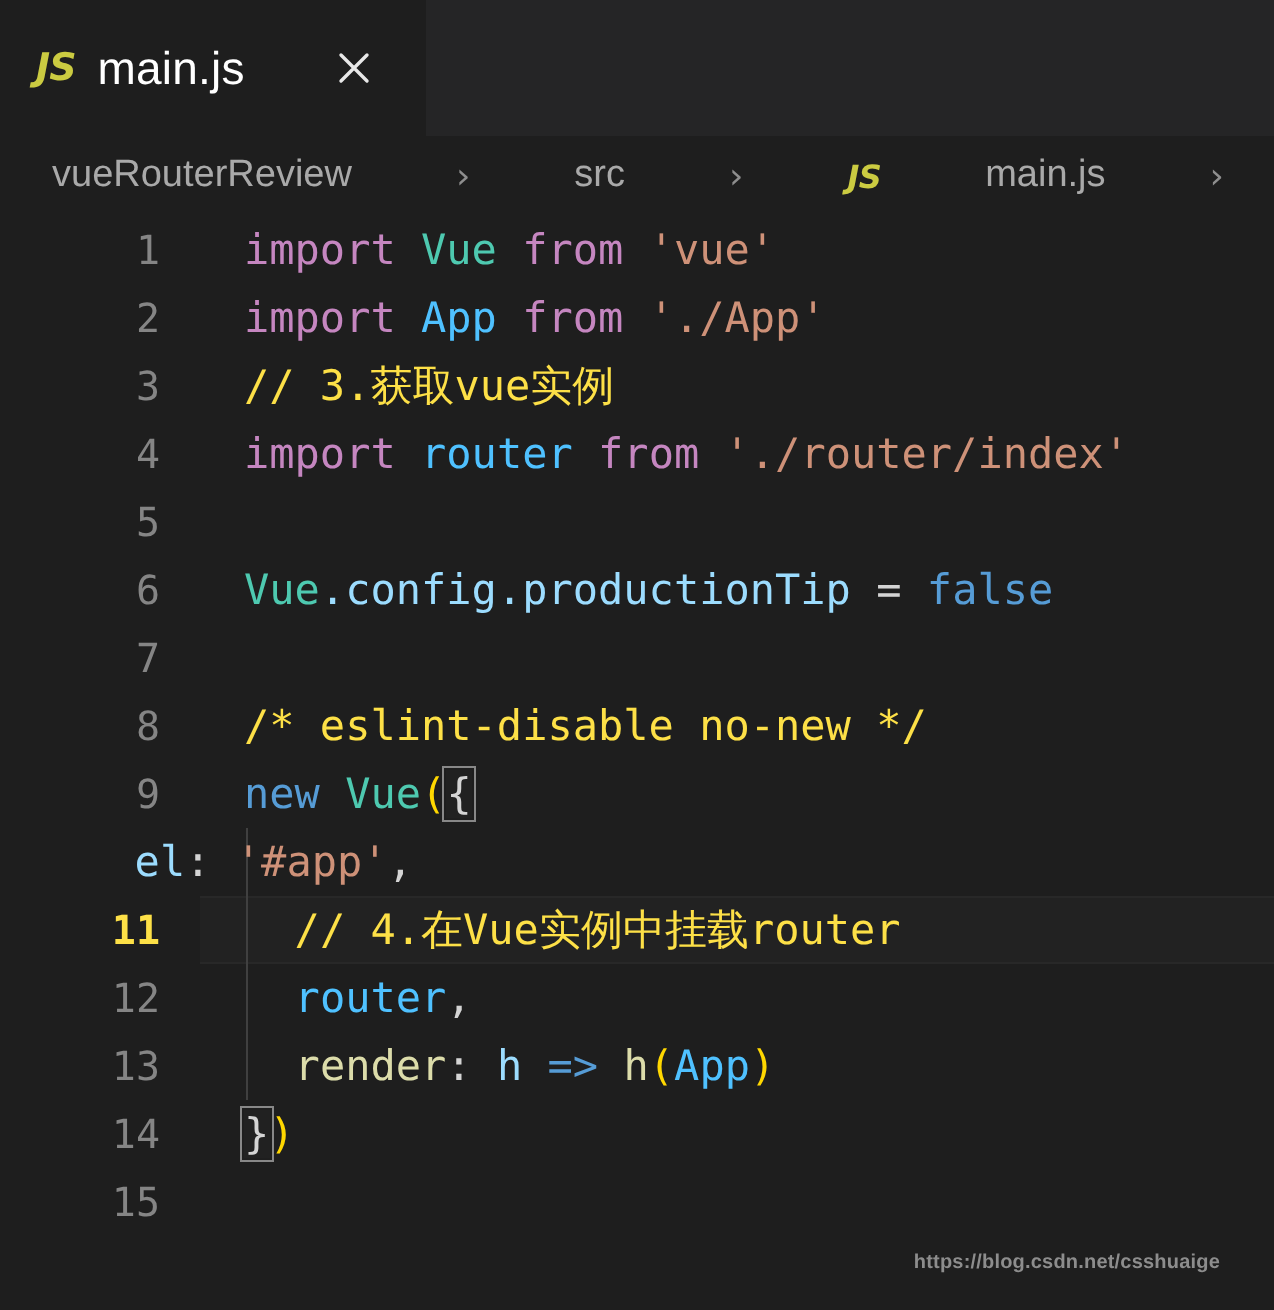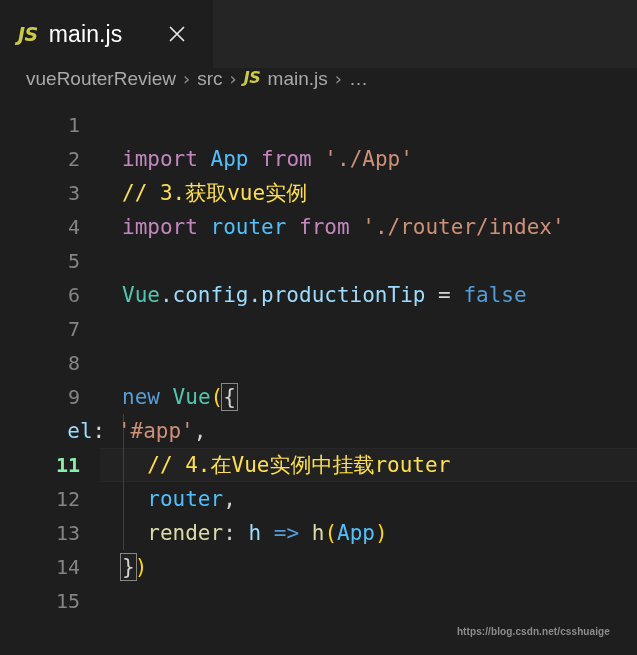--- a/index.html
+++ b/index.html
@@ -73,24 +73,25 @@
   .tab-close svg { display: block; }
 
   
   .breadcrumb {
     position: absolute;
     left: 0; top: 68px;
     width: 637px;
     height: 40px;
     background: #1e1e1e;
     display: flex;
-    align-items: flex-start;
+    align-items: center;
     padding-left: 26px;
     box-sizing: border-box;
     white-space: nowrap;
+    gap: 45px;
   }
   .bc-item {
     font-size: 19px;
     color: #a9a9a9;
     font-family: "Liberation Sans", sans-serif;
   }
   .bc-sep {
     font-size: 18px;
     color: #8e8e8e;
     margin: 0 7px;
@@ -115,21 +116,21 @@
     background: #1e1e1e;
     overflow: hidden;
   }
   .line {
     position: relative;
     height: 34px;
     display: flex;
     align-items: center;
   }
   .line.active .ln {
-    color: #86efac;
+    color: #fde047;
     font-weight: 600;
   }
   .line-hl {
     position: absolute;
     left: 100px;
     right: 0;
     top: 0;
     height: 34px;
     border-top: 1px solid #282828;
     border-bottom: 1px solid #282828;
@@ -238,20 +239,21 @@
     <span class="bc-sep">›</span>
     <span class="bc-item">…</span>
   </div>
 
   <div class="editor">
 
     <div class="indent-guide" style="top:306px;height:136px;"></div>
 
     <div class="line">
       <span class="ln">1</span>
+      <span class="code"><span class="t-kw">import</span><span> </span><span class="t-cls">Vue</span><span> </span><span class="t-kw">from</span><span> </span><span class="t-str">'vue'</span></span>
     </div>
 
     <div class="line">
       <span class="ln">2</span>
       <span class="code"><span class="t-kw">import</span><span> </span><span class="t-id">App</span><span> </span><span class="t-kw">from</span><span> </span><span class="t-str">'./App'</span></span>
     </div>
 
     <div class="line">
       <span class="ln">3</span>
       <span class="code t-cmt">// 3.获取vue实例</span>
@@ -272,20 +274,21 @@
       <span class="code"><span class="t-cls">Vue</span><span class="t-var">.config.productionTip</span><span> </span><span class="t-punc">=</span><span> </span><span class="t-ctrl">false</span></span>
     </div>
 
     <div class="line">
       <span class="ln">7</span>
       <span class="code"></span>
     </div>
 
     <div class="line">
       <span class="ln">8</span>
+      <span class="code t-cmt">/* eslint-disable no-new */</span>
     </div>
 
     <div class="line">
       <span class="ln">9</span>
       <span class="code"><span class="t-ctrl">new</span><span> </span><span class="t-cls">Vue</span><span class="t-paren1">(</span><span class="t-punc bracket-box">{</span></span>
     </div>
 
     <div class="line">
       <span class="code"><span>  </span><span class="t-var">el</span><span class="t-punc">:</span><span> </span><span class="t-str">'#app'</span><span class="t-punc">,</span></span>
     </div>

